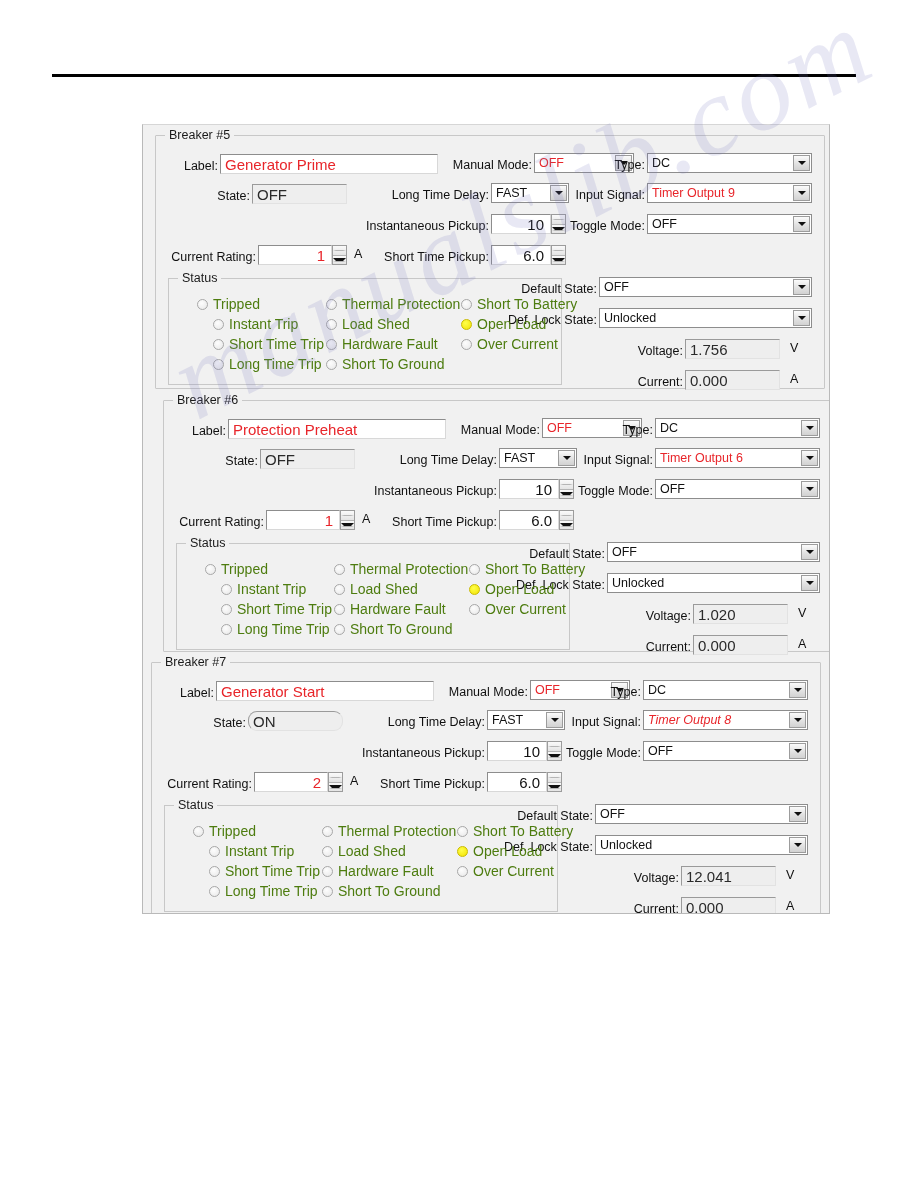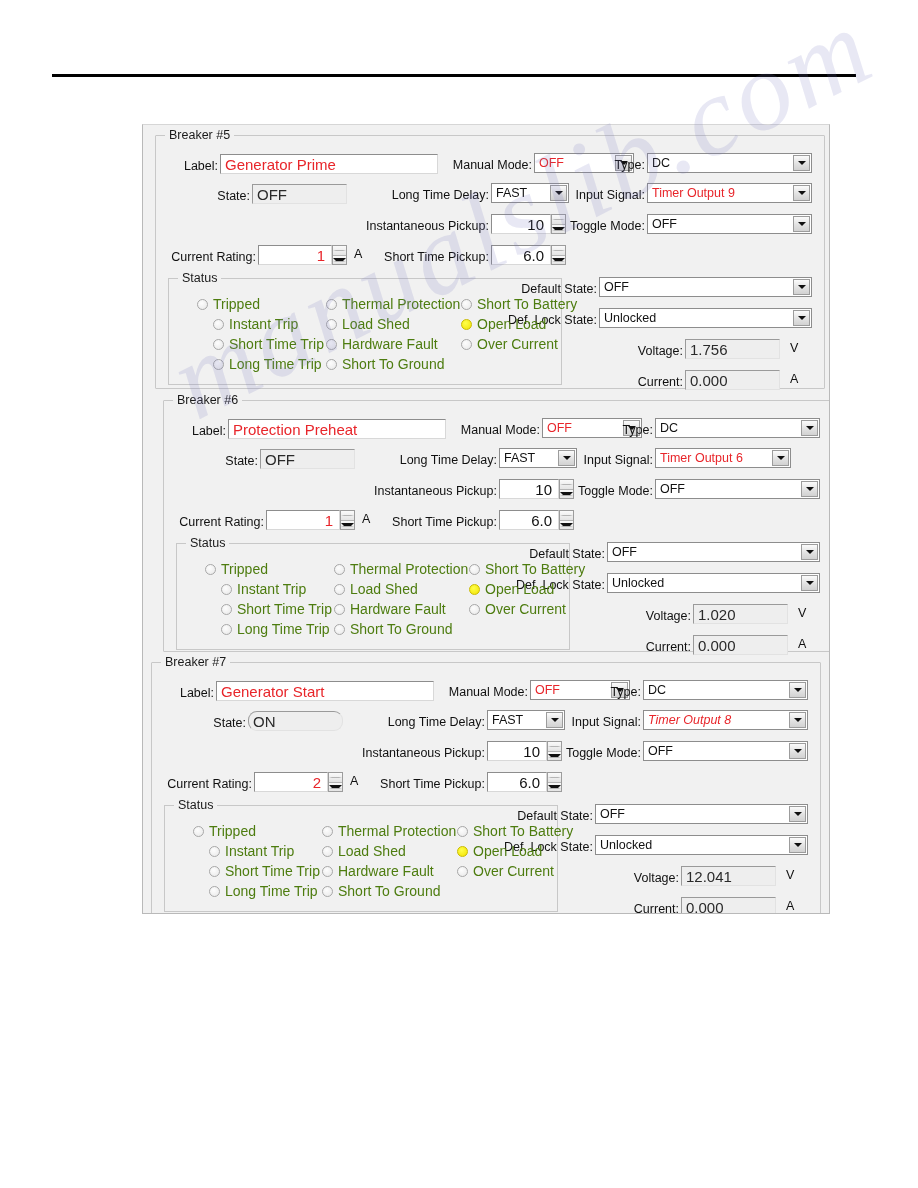--- a/index.html
+++ b/index.html
@@ -417,21 +417,21 @@
           </div>
         </div>
         <div class="lbl" style="top: 21px; right: 179px;">Type:</div>
         <div class="combo" style="left: 491px; top: 17px; width: 165px; height: 20px;">
           <span>DC</span>
           <div class="cb-btn">
             <div class="arrow-d"></div>
           </div>
         </div>
         <div class="lbl" style="top: 51px; right: 179px;">Input Signal:</div>
-        <div class="combo red" style="left: 491px; top: 47px; width: 136px; height: 20px;">
+        <div class="combo red" style="left: 491px; top: 47px; width: 165px; height: 20px;">
           <span>Timer Output 6</span>
           <div class="cb-btn">
             <div class="arrow-d"></div>
           </div>
         </div>
         <div class="lbl" style="top: 82px; right: 179px;">Toggle Mode:</div>
         <div class="combo" style="left: 491px; top: 78px; width: 165px; height: 20px;">
           <span>OFF</span>
           <div class="cb-btn">
             <div class="arrow-d"></div>

